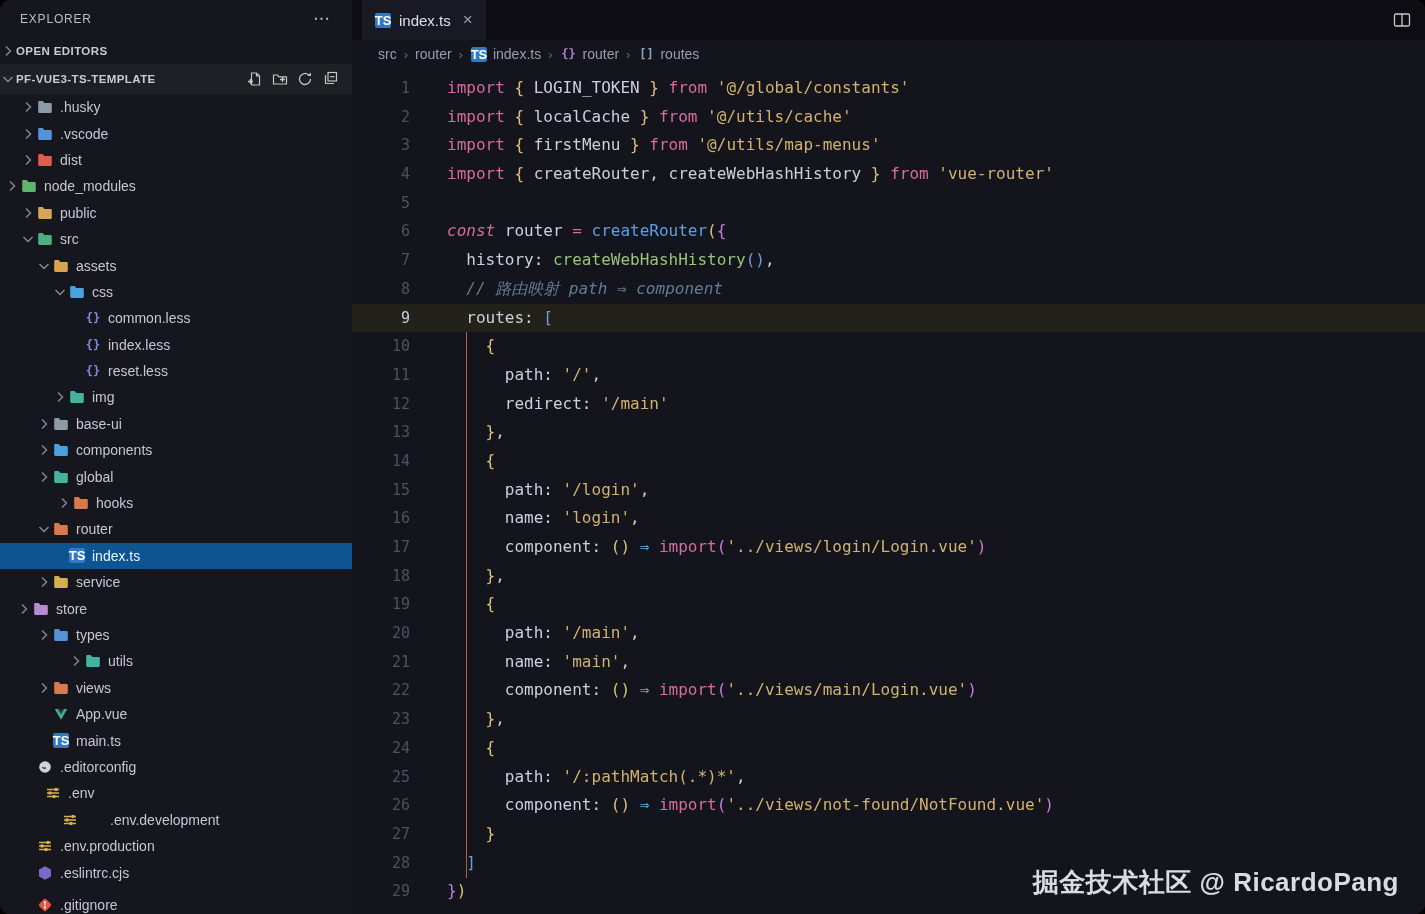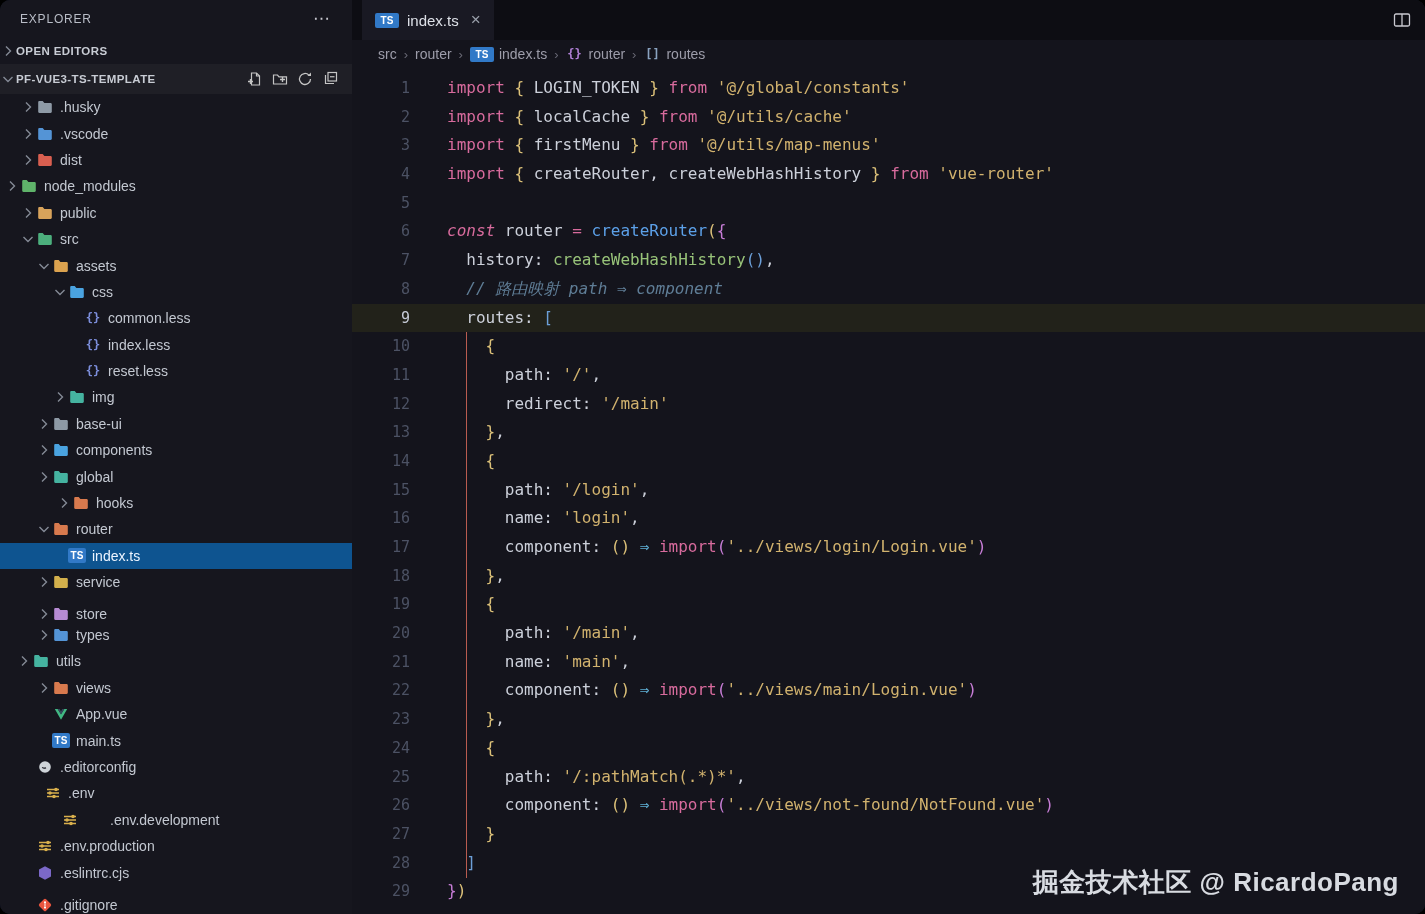--- a/index.html
+++ b/index.html
@@ -15,21 +15,21 @@
   .section-row.project{height:30px;background:rgba(255,255,255,.04);}
   .chev{width:16px;height:16px;display:inline-flex;align-items:center;justify-content:center;flex:0 0 16px;}
   .chev.expanded svg{transform:rotate(90deg);}
   .section-actions{margin-left:auto;display:flex;gap:9px;padding-right:14px;}
   .act-btn{width:16px;height:16px;display:inline-flex;align-items:center;justify-content:center;cursor:pointer;}
 
   .tree-row{display:flex;align-items:center;height:26.4px;font-size:14px;white-space:nowrap;cursor:pointer;}
   .tree-row.selected{background:#0e5490;color:#ecf4ff;}
   .spacer{width:16px;flex:0 0 16px;}
   .t-icon{width:18px;height:16px;margin-right:6px;display:inline-flex;align-items:center;justify-content:center;flex:0 0 18px;}
-  .ts-badge{width:24px;height:15px;background:#3179c7;color:#fff;font-size:10px;font-weight:bold;
+  .ts-badge{width:16px;height:15px;background:#3179c7;color:#fff;font-size:13px;font-weight:bold;
             border-radius:2px;display:inline-flex;align-items:center;justify-content:center;font-family:"Liberation Sans",sans-serif;}
   .less-badge{color:#7d8fdd;font:bold 12px "DejaVu Sans Mono",monospace;}
   .sym{font:bold 12px "DejaVu Sans Mono",monospace;}
 
   
   .editor{position:absolute;left:352px;right:0;top:0;bottom:0;background:#14141c;}
   .tabstrip{position:absolute;left:0;right:0;top:0;height:40px;background:#0d0d13;display:flex;align-items:stretch;padding-left:10px;}
   .tab{display:inline-flex;align-items:center;gap:8px;padding:0 13px;background:#191923;color:#dde0e7;font-size:15px;cursor:pointer;}
   .tab-close{color:#9aa0ab;font-size:17px;margin-left:4px;cursor:pointer;}
   .split-icon{position:absolute;right:14px;top:11px;cursor:pointer;}
@@ -331,21 +331,21 @@
               <path fill="none" stroke="#848a96" stroke-width="1.4" d="M6 3.5 L10.5 8 L6 12.5"></path>
             </svg>
           </span>
           <span class="t-icon">
             <svg width="16" height="16" viewBox="0 0 16 16">
               <path fill="#d3b04c" d="M1.2 3.2c0-.7.6-1.2 1.2-1.2h3.3l1.7 1.9h6.2c.7 0 1.2.6 1.2 1.2v7.7c0 .7-.6 1.2-1.2 1.2H2.4c-.7 0-1.2-.6-1.2-1.2V3.2z"></path>
             </svg>
           </span>
           <span class="t-label">service</span>
         </div>
-        <div class="tree-row" style="padding-left: 36px; align-items: flex-end;">
+        <div class="tree-row" style="padding-left: 16px;">
           <span class="chev">
             <svg width="16" height="16" viewBox="0 0 16 16">
               <path fill="none" stroke="#848a96" stroke-width="1.4" d="M6 3.5 L10.5 8 L6 12.5"></path>
             </svg>
           </span>
           <span class="t-icon">
             <svg width="16" height="16" viewBox="0 0 16 16">
               <path fill="#b78bd4" d="M1.2 3.2c0-.7.6-1.2 1.2-1.2h3.3l1.7 1.9h6.2c.7 0 1.2.6 1.2 1.2v7.7c0 .7-.6 1.2-1.2 1.2H2.4c-.7 0-1.2-.6-1.2-1.2V3.2z"></path>
             </svg>
           </span>
@@ -357,21 +357,21 @@
               <path fill="none" stroke="#848a96" stroke-width="1.4" d="M6 3.5 L10.5 8 L6 12.5"></path>
             </svg>
           </span>
           <span class="t-icon">
             <svg width="16" height="16" viewBox="0 0 16 16">
               <path fill="#5494d6" d="M1.2 3.2c0-.7.6-1.2 1.2-1.2h3.3l1.7 1.9h6.2c.7 0 1.2.6 1.2 1.2v7.7c0 .7-.6 1.2-1.2 1.2H2.4c-.7 0-1.2-.6-1.2-1.2V3.2z"></path>
             </svg>
           </span>
           <span class="t-label">types</span>
         </div>
-        <div class="tree-row" style="padding-left: 16px;">
+        <div class="tree-row" style="padding-left: 36px; margin-left: 32px;">
           <span class="chev">
             <svg width="16" height="16" viewBox="0 0 16 16">
               <path fill="none" stroke="#848a96" stroke-width="1.4" d="M6 3.5 L10.5 8 L6 12.5"></path>
             </svg>
           </span>
           <span class="t-icon">
             <svg width="16" height="16" viewBox="0 0 16 16">
               <path fill="#45b3a0" d="M1.2 3.2c0-.7.6-1.2 1.2-1.2h3.3l1.7 1.9h6.2c.7 0 1.2.6 1.2 1.2v7.7c0 .7-.6 1.2-1.2 1.2H2.4c-.7 0-1.2-.6-1.2-1.2V3.2z"></path>
             </svg>
           </span>

